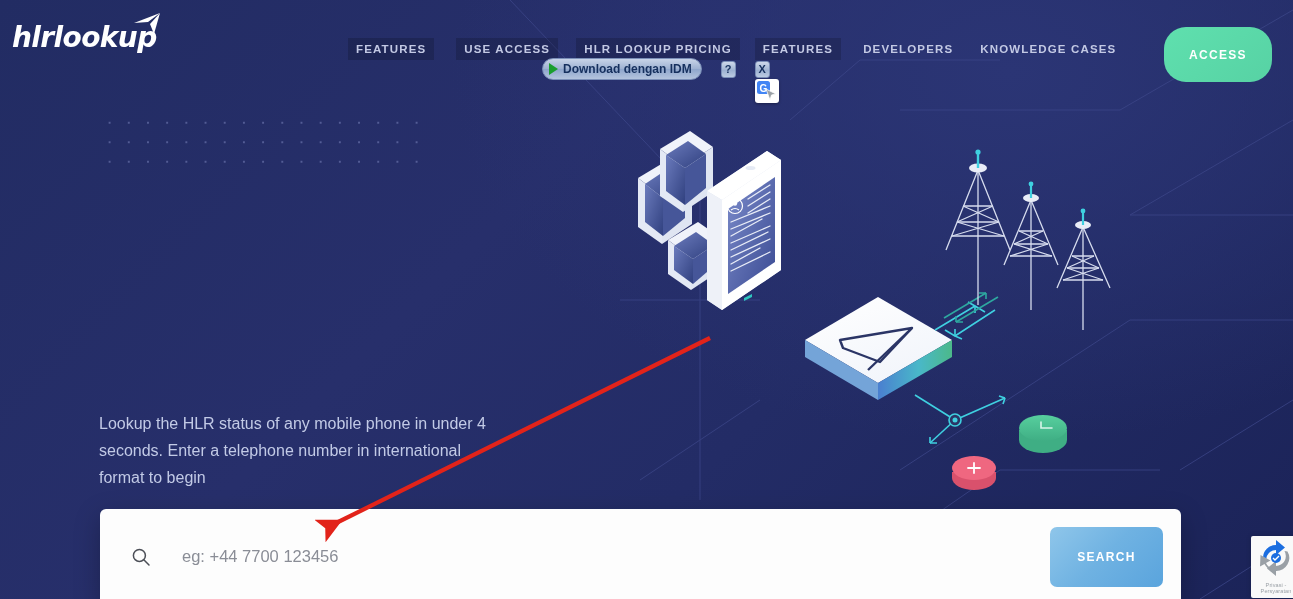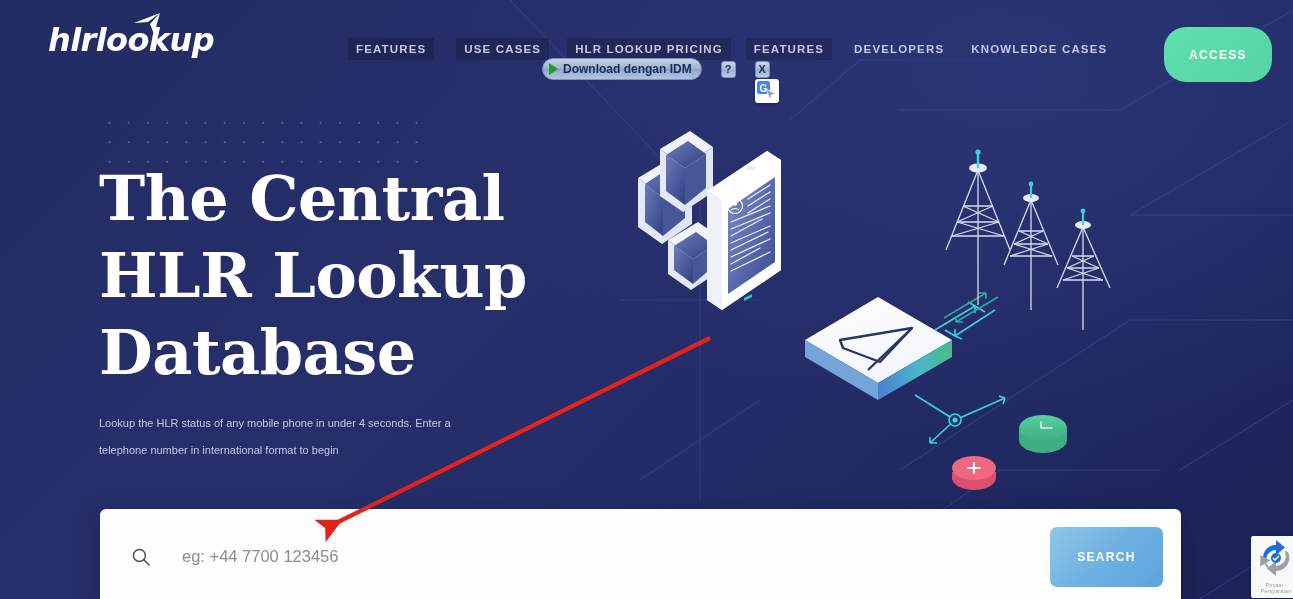--- a/index.html
+++ b/index.html
@@ -43,25 +43,24 @@
   .logo {
     position: absolute;
     left: 12px; top: 24px;
     display: flex;
     align-items: flex-end;
   }
   .logo-text {
     font-family: "DejaVu Sans", sans-serif;
     font-style: italic;
     font-weight: bold;
-    font-size: 32px;
+    font-size: 28px;
     letter-spacing: -0.6px;
     color: #ffffff;
     line-height: 1;
-    margin-left: 36px;
   }
   .logo-plane {
     position: absolute;
     left: 118px; top: -14px;
     width: 34px; height: 34px;
   }
 
   .nav {
     position: absolute;
     left: 348px; top: 38px;
@@ -169,21 +168,21 @@
     font-size: 62px;
     line-height: 77px;
     color: #ffffff;
     letter-spacing: -0.5px;
     z-index: 10;
   }
   .hero-sub {
     position: absolute;
     left: 99px; top: 410px;
     width: 400px;
-    font-size: 11px;
+    font-size: 16px;
     line-height: 27px;
     color: #c2cae6;
     z-index: 10;
   }
 
   
   .search-wrap {
     position: absolute;
     left: 100px; top: 509px;
     width: 1081px; height: 95px;
@@ -426,21 +425,21 @@
       <span class="logo-text">hlrlookup</span>
       <svg class="logo-plane" viewBox="0 0 34 34">
         <path d="M4 13 L30 3 L18 12 Z" fill="#ffffff"></path>
         <path d="M20 14 L30 3 L24 24 Z" fill="#ffffff"></path>
       </svg>
     </div>
 
     <nav class="nav">
       <span class="nav-item hl">FEATURES</span>
       <span class="nav-gap-a"></span>
-      <span class="nav-item hl">USE CASES</span>
+      <span class="nav-item hl">USE ACCESS</span>
       <span class="nav-gap-b"></span>
       <span class="nav-item hl">HLR LOOKUP PRICING</span>
       <span class="nav-gap-c"></span>
       <span class="nav-item hl">FEATURES</span>
       <span class="nav-gap-d"></span>
       <span class="nav-item">DEVELOPERS</span>
       <span class="nav-gap-e"></span>
       <span class="nav-item">KNOWLEDGE CASES</span>
     </nav>
 
@@ -457,25 +456,20 @@
   </div>
 
   <div class="gtranslate-icon">
     <svg width="24" height="24" viewBox="0 0 24 24">
       <rect x="2" y="2" width="13" height="13" rx="2.5" fill="#4285f4"></rect>
       <text x="8.5" y="12.5" font-family="'Liberation Sans',sans-serif" font-size="10" font-weight="bold" fill="#ffffff" text-anchor="middle">G</text>
       <path d="M11 10 L21 15 L16.5 16 L15 21 Z" fill="#9aa0a6" stroke="#ffffff" stroke-width="0.8"></path>
     </svg>
   </div>
 
-  <h1 class="hero-title">
-    <span>The Central</span><br>
-    <span>HLR Lookup</span><br>
-    <span>Database</span>
-  </h1>
 
   <p class="hero-sub">Lookup the HLR status of any mobile phone in under 4 seconds. Enter a telephone number in international format to begin</p>
 
   <div class="search-wrap">
     <div class="search-icon-box">
       <svg width="20" height="20" viewBox="0 0 20 20">
         <circle cx="8.4" cy="8.4" r="6" fill="none" stroke="#4c4f57" stroke-width="1.5"></circle>
         <path d="M12.8 12.8 L18 18" stroke="#4c4f57" stroke-width="1.5" stroke-linecap="round"></path>
       </svg>
     </div>

